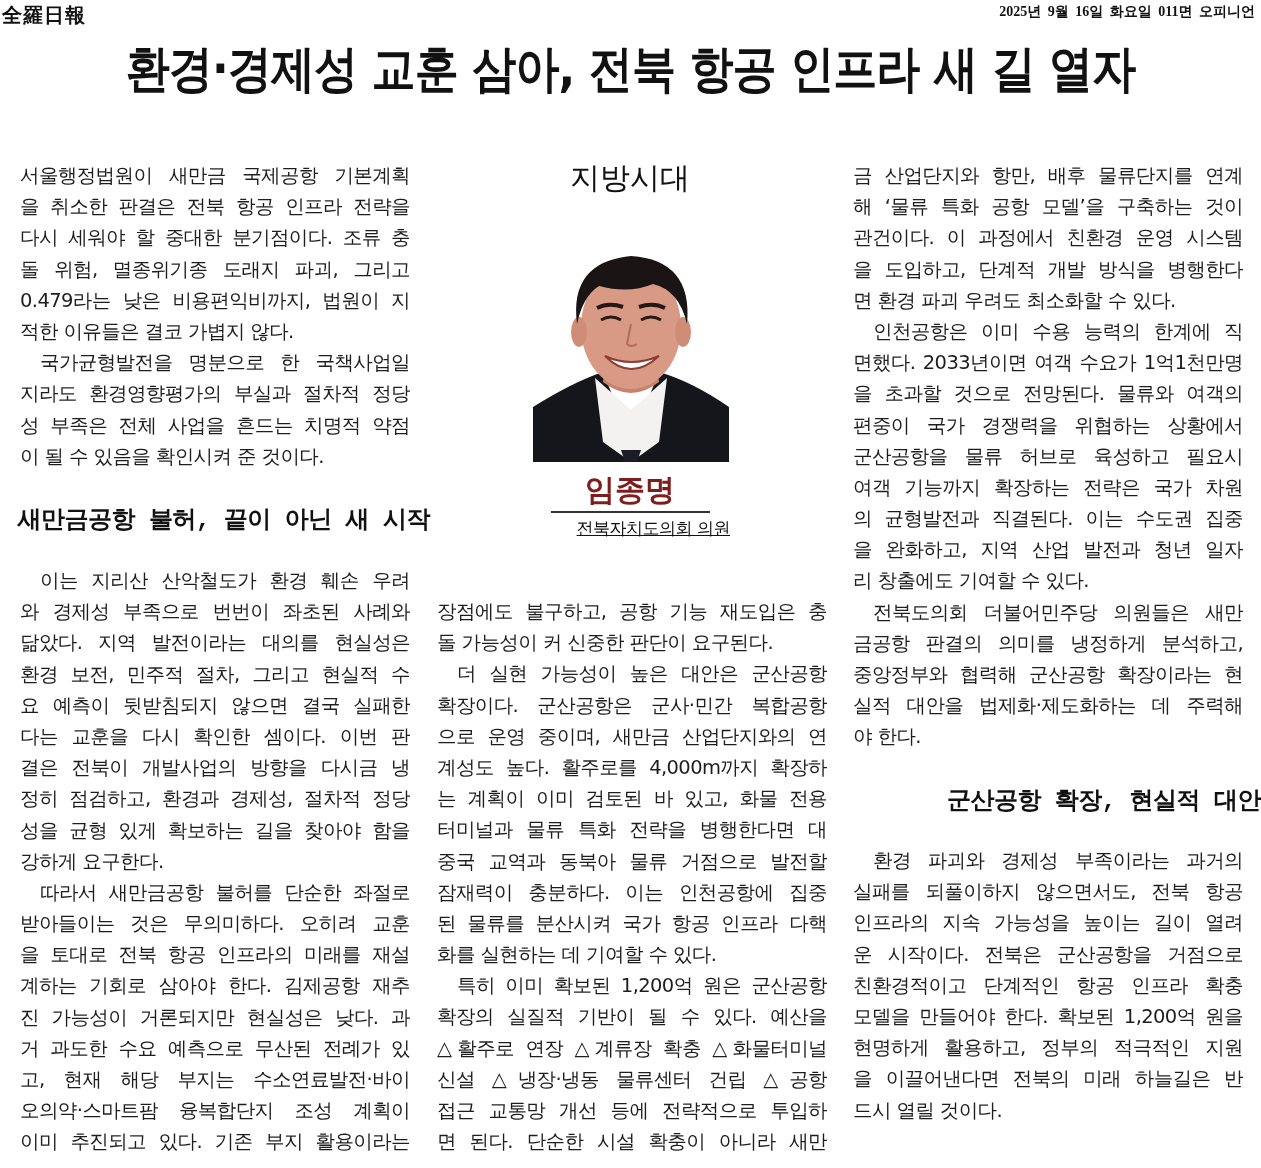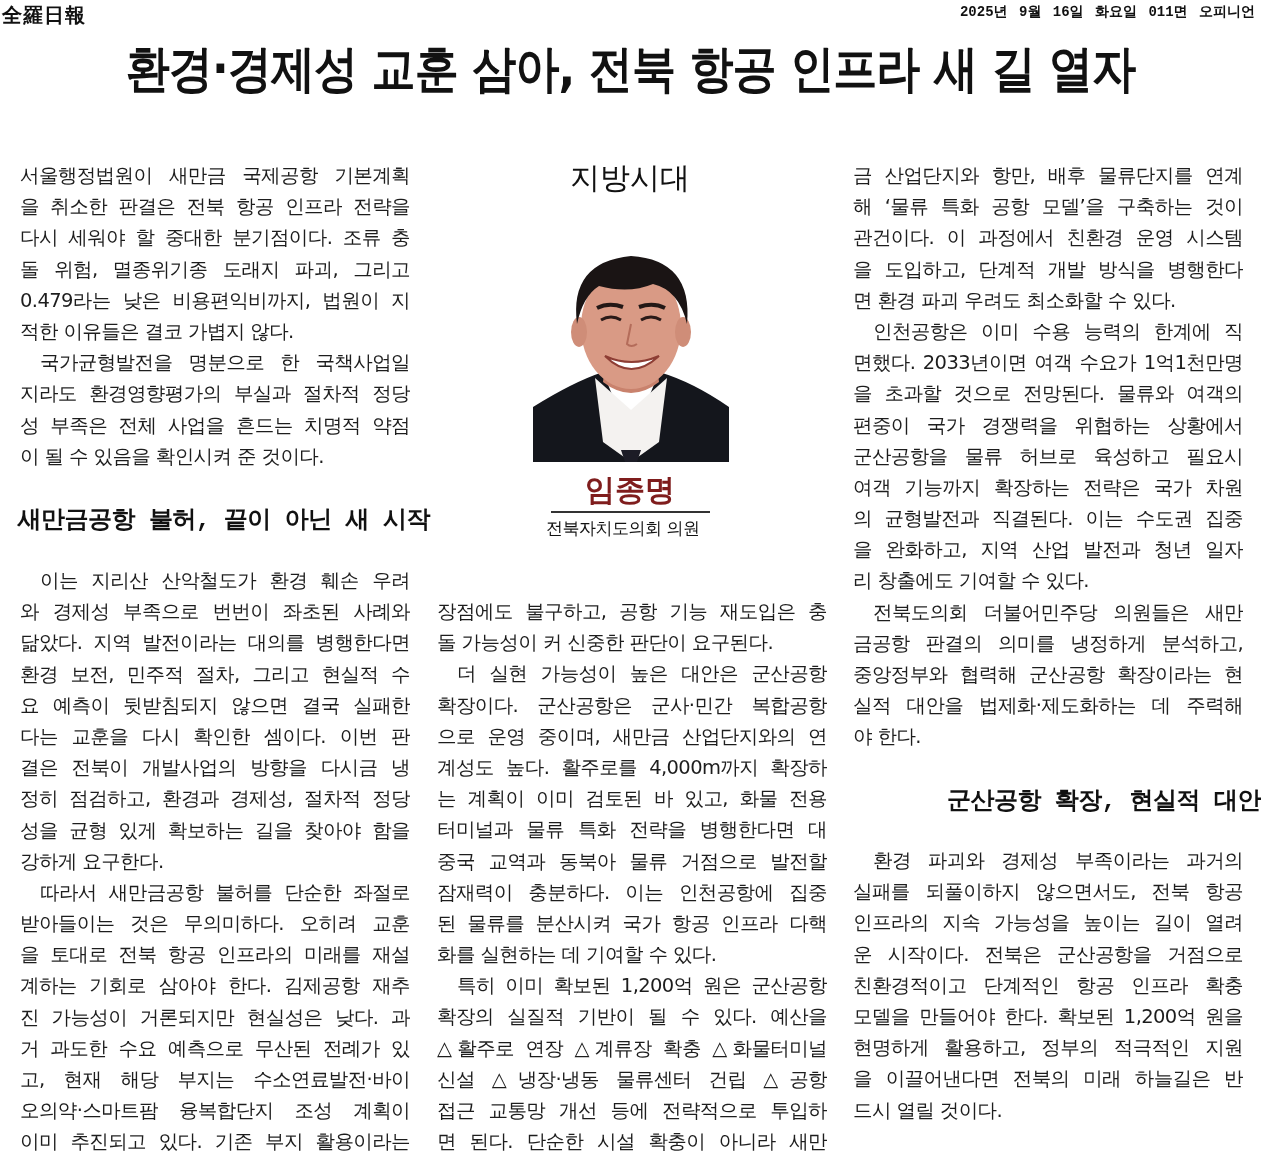--- a/index.html
+++ b/index.html
@@ -1,40 +1,40 @@
 <!DOCTYPE html>
 <html><head>
   <meta charset="utf-8">
   <style>
     * { margin: 0; padding: 0; box-sizing: border-box; }
     html, body { width: 1261px; height: 1168px; background: #ffffff; overflow: hidden; }
     body { position: relative; font-family: "DejaVu Sans", sans-serif; color: #1a1a1a; }
 
     .masthead { position: absolute; left: 2px; top: 2px; font-family: "DejaVu Sans", sans-serif; font-weight: bold; font-size: 20px; letter-spacing: 1px; color: #111; }
-    .issue-info { position: absolute; right: 6px; top: 3px; font-family: Liberation Mono, monospace; font-weight: bold; font-size: 14px; color: #111; word-spacing: 3px; }
+    .issue-info { position: absolute; right: 6px; top: 3px; font-family: Liberation Serif, serif; font-weight: bold; font-size: 14px; color: #111; word-spacing: 3px; }
 
     .headline { position: absolute; left: 0; top: 36px; width: 1261px; text-align: center; font-family: "DejaVu Sans", sans-serif; font-weight: bold; font-size: 50px; letter-spacing: -1px; color: #111; transform: scaleX(0.88); transform-origin: center; }
 
     .col { position: absolute; }
     .col-left { left: 20px; width: 390px; }
     .col-mid { left: 437px; width: 390px; }
     .col-right { left: 853px; width: 390px; }
 
     .line { height: 31.2px; line-height: 31.2px; font-size: 19.5px; white-space: nowrap; text-align: justify; text-align-last: justify; color: #1d1d1d; font-family: "DejaVu Sans", sans-serif; letter-spacing: -0.6px; }
     .line.last { text-align-last: left; }
     .line.indent { padding-left: 20px; }
 
     .subhead { position: absolute; font-weight: bold; font-size: 24px; color: #111; text-align: right; font-family: Liberation Mono, monospace; letter-spacing: -0.5px; }
 
     .section-label { position: absolute; left: 530px; top: 158px; width: 200px; text-align: center; font-weight: normal; font-size: 30px; color: #111; }
 
     .portrait { position: absolute; left: 533px; top: 232px; width: 196px; height: 230px; overflow: hidden; background: #fff; }
     .author-name { position: absolute; left: 530px; top: 470px; width: 200px; text-align: center; font-weight: bold; font-size: 30px; color: #7f1d1d; }
     .author-rule { position: absolute; left: 551px; top: 511px; width: 159px; height: 2px; background: #333; }
-    .author-title { position: absolute; left: 546px; top: 517px; width: 200px; text-align: left; font-size: 17px; color: #111; letter-spacing: -0.5px; }
+    .author-title { position: absolute; left: 530px; top: 517px; width: 200px; text-align: right; font-size: 17px; color: #111; letter-spacing: -0.5px; text-decoration: underline; }
   </style>
 </head>
 <body>
 
 <div class="masthead">全羅日報</div>
 <div class="issue-info">2025년 9월 16일 화요일 011면 오피니언</div>
 
 <h1 class="headline">환경·경제성 교훈 삼아, 전북 항공 인프라 새 길 열자</h1>
 
 <div class="col col-left" style="top:160px;">
@@ -48,21 +48,21 @@
     <div class="line">지라도 환경영향평가의 부실과 절차적 정당</div>
     <div class="line">성 부족은 전체 사업을 흔드는 치명적 약점</div>
     <div class="line last">이 될 수 있음을 확인시켜 준 것이다.</div>
   </div>
 
 <div class="subhead" style="left:0px; top:503px; width:430px;">새만금공항 불허, 끝이 아닌 새 시작</div>
 
 <div class="col col-left" style="top:565px;">
     <div class="line indent">이는 지리산 산악철도가 환경 훼손 우려</div>
     <div class="line">와 경제성 부족으로 번번이 좌초된 사례와</div>
-    <div class="line">닮았다. 지역 발전이라는 대의를 병행한다면</div>
+    <div class="line">닮았다. 지역 발전이라는 대의를 현실성은</div>
     <div class="line">환경 보전, 민주적 절차, 그리고 현실적 수</div>
     <div class="line">요 예측이 뒷받침되지 않으면 결국 실패한</div>
     <div class="line">다는 교훈을 다시 확인한 셈이다. 이번 판</div>
     <div class="line">결은 전북이 개발사업의 방향을 다시금 냉</div>
     <div class="line">정히 점검하고, 환경과 경제성, 절차적 정당</div>
     <div class="line">성을 균형 있게 확보하는 길을 찾아야 함을</div>
     <div class="line last">강하게 요구한다.</div>
     <div class="line indent">따라서 새만금공항 불허를 단순한 좌절로</div>
     <div class="line">받아들이는 것은 무의미하다. 오히려 교훈</div>
     <div class="line">을 토대로 전북 항공 인프라의 미래를 재설</div>

